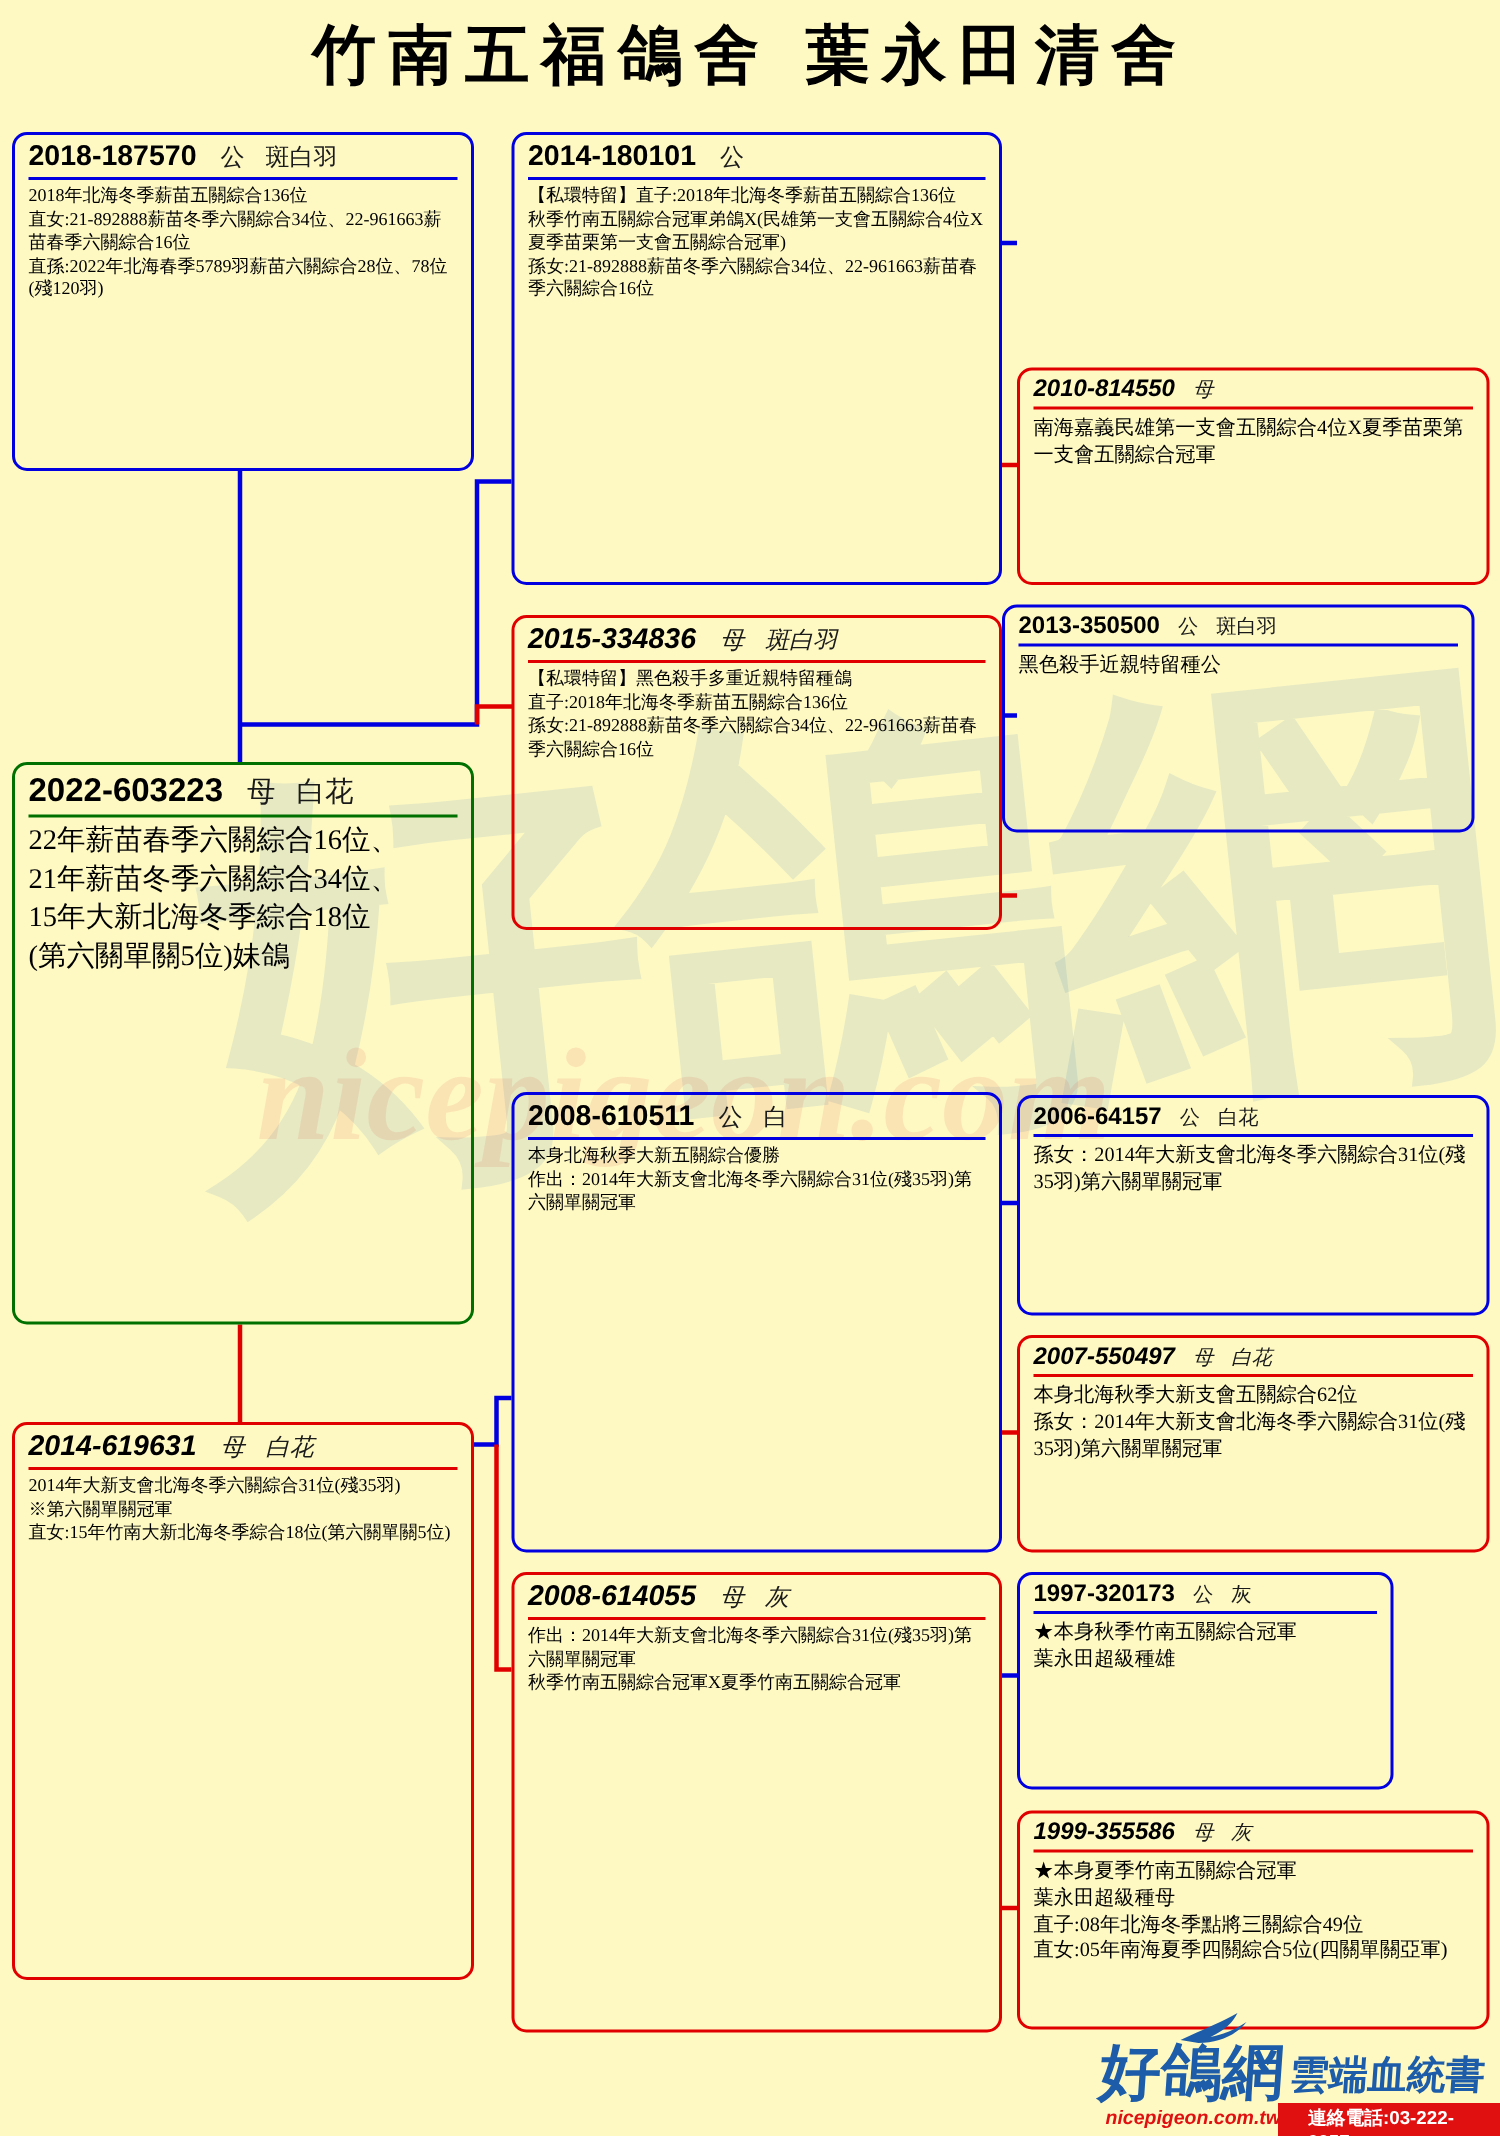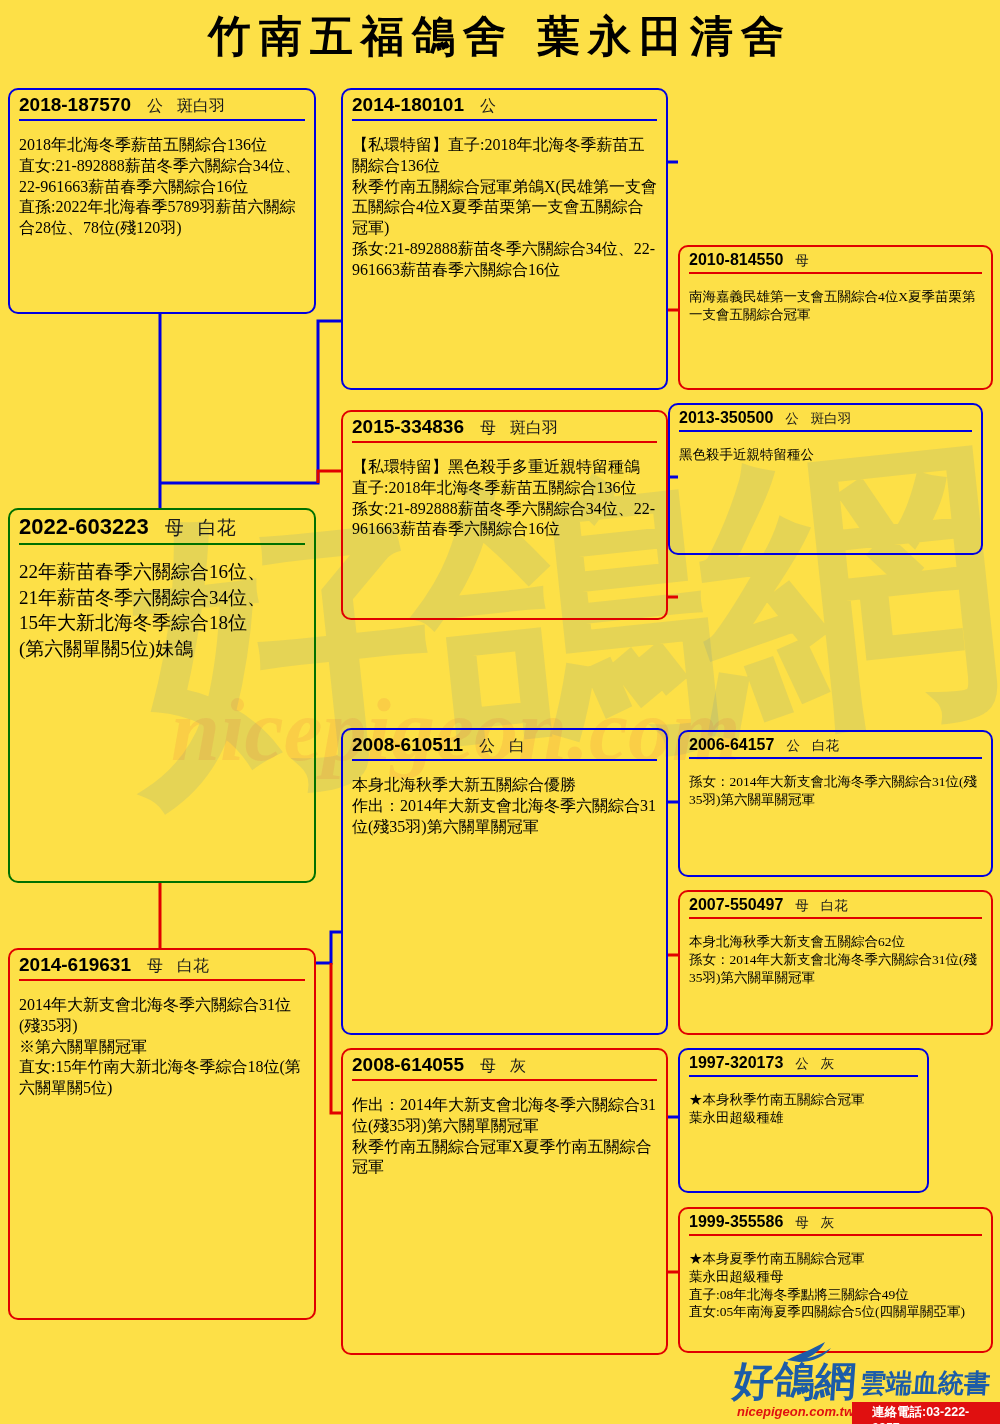--- a/index.html
+++ b/index.html
@@ -1,47 +1,47 @@
 <!DOCTYPE html>
 <html><head>
 <meta charset="utf-8">
 <style>
   html,body{margin:0;padding:0;background:#ffffff;}
-  #page{position:relative;width:1000px;height:1424px;background:#fde047;overflow:hidden;
+  #page{position:relative;width:1000px;height:1424px;background:#fef9c3;overflow:hidden;
         font-family:"Liberation Serif","DejaVu Serif",serif;}
   .title{position:absolute;left:0;right:0;top:8px;text-align:center;
          font-size:43px;font-weight:bold;color:#000;letter-spacing:8px;
          font-family:"DejaVu Serif","Liberation Serif",serif;}
   
   .wm-cjk{position:absolute;left:130px;top:420px;font-size:300px;font-weight:bold;
           color:rgba(66,128,185,0.13);white-space:nowrap;transform:rotate(-6deg);
           letter-spacing:-14px;z-index:1;}
   .wm-latin{position:absolute;left:150px;top:680px;font-size:88px;font-weight:bold;
           font-style:italic;color:rgba(225,60,60,0.11);white-space:nowrap;z-index:1;margin-left:21px;}
   
   #wires{position:absolute;left:0;top:0;z-index:2;}
   
   .box{position:absolute;background:transparent;border:2.5px solid #000;border-radius:10px;
        padding:4px 9px 6px 9px;box-sizing:border-box;z-index:3;}
   .box.male{border-color:#0000e0;}
   .box.female{border-color:#e00000;}
   .box.mainb{border-color:#007000;}
-  .box-header{white-space:nowrap;padding-bottom:2px;margin-bottom:14px;border-bottom:2px solid;}
+  .box-header{white-space:nowrap;padding-bottom:2px;margin-bottom:3px;border-bottom:2px solid;}
   .male  .box-header{border-color:#0000e0;}
-  .female .box-header{border-color:#e00000;}
+  .female .box-header{border-color:#e00000;font-style:italic;}
   .mainb .box-header{border-color:#007000;}
   .ring{font-family:"Liberation Sans","DejaVu Sans",sans-serif;font-weight:bold;
         font-size:19px;color:#000;}
   .sex{font-size:16px;color:#1a1a1a;margin-left:12px;}
   .feather{font-size:16px;color:#1a1a1a;margin-left:10px;}
   .box-body{font-size:16px;line-height:1.3;color:#000;white-space:pre-wrap;}
   .mainb .ring{font-size:22px;}
   .mainb .sex,.mainb .feather{font-size:19px;}
   .mainb .box-body{font-size:19px;line-height:1.35;}
-  .mid .box-body{font-size:16px;}
+  .mid .box-body{font-size:12px;}
   .small .ring{font-size:16px;}
   .small .sex,.small .feather{font-size:13.5px;margin-left:8px;}
   .small .box-body{font-size:13.5px;line-height:1.32;}
   
   .logo-brand{position:absolute;left:733px;top:1354px;font-size:41px;font-weight:bold;
         color:#1c5ca8;z-index:4;font-family:"DejaVu Serif",serif;transform:skewX(-4deg);}
   .logo-suffix{position:absolute;left:860px;top:1366px;font-size:26px;font-weight:bold;
         color:#1c5ca8;z-index:4;transform:skewX(-4deg);}
   .logo-url{position:absolute;left:737px;top:1404px;font-size:13px;font-weight:bold;
         font-style:italic;color:#e01010;z-index:4;font-family:"Liberation Sans",sans-serif;}

